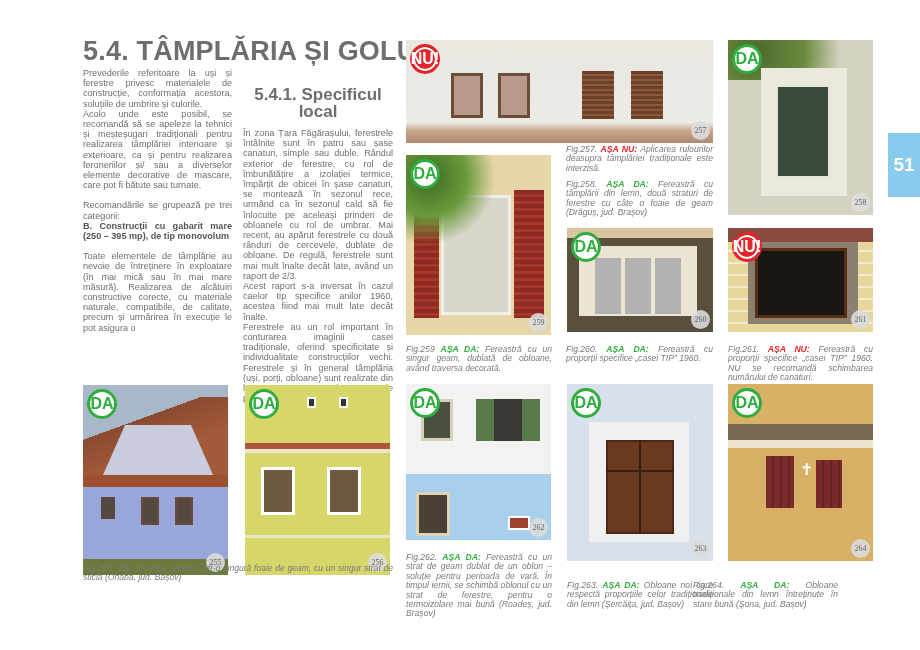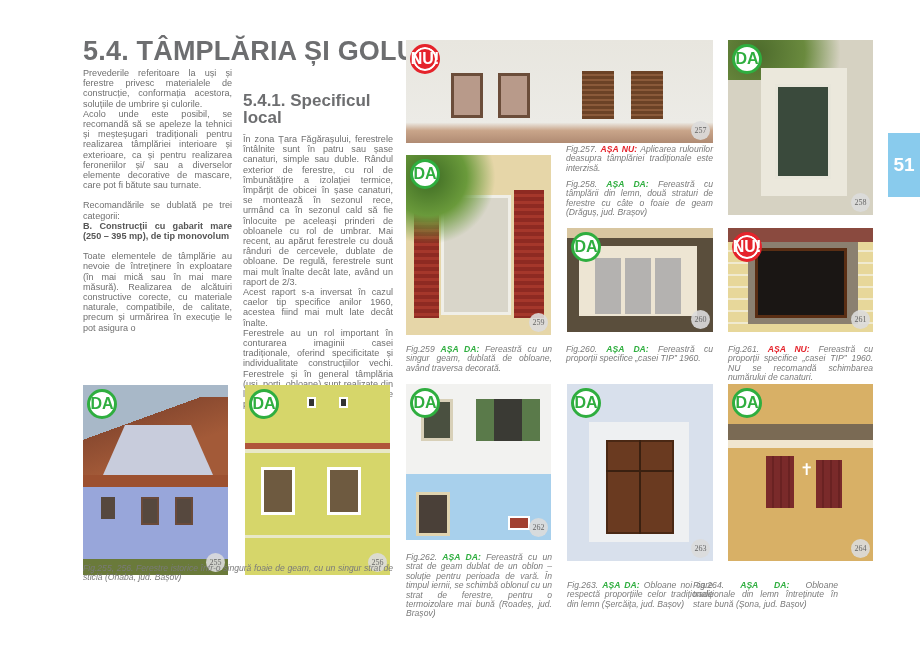--- a/index.html
+++ b/index.html
@@ -3,40 +3,40 @@
 <meta charset="utf-8">
 <style>
 *{box-sizing:border-box;margin:0;padding:0}
 html,body{width:920px;height:650px;background:#fff;overflow:hidden}
 body{position:relative;font-family:"Liberation Sans",sans-serif;color:#6b6b6b}
 .title{position:absolute;left:83px;top:36px;font-size:27px;font-weight:bold;color:#6d6e70;letter-spacing:0.2px;white-space:nowrap}
 .col{position:absolute;font-size:9.1px;line-height:10.2px;color:#6f6f6f;text-align:justify}
 .col p{margin:0}
 .col p.gap{margin-top:10px}
 .col b{color:#555;font-weight:bold}
-.sub{font-size:17px;font-weight:bold;color:#6d6e70;line-height:17px;margin:24px 0 8px;text-align:left}
+.sub{font-size:17px;font-weight:bold;color:#6d6e70;line-height:17px;margin:18px 0 8px;text-align:center}
 .photo{position:absolute;overflow:hidden}
 .badge{position:absolute;left:4px;top:4px;width:30px;height:30px;border-radius:50%;background:#fff;border:3px solid #2fae3f;color:#2fae3f;font-weight:bold;font-size:16px;display:flex;align-items:center;justify-content:center}
 .badge.nu{border-color:#e5232b;background:#e5232b;color:#fff;box-shadow:0 0 0 2px #fff inset}
 .num{position:absolute;right:3px;bottom:3px;width:19px;height:19px;border-radius:50%;background:rgba(220,220,220,.9);color:#666;font-family:"Liberation Serif",serif;font-size:8px;display:flex;align-items:center;justify-content:center}
 .cap{position:absolute;font-size:8.6px;line-height:9.4px;font-style:italic;color:#7a7a7a;text-align:justify}
 .cap .ok{color:#2fae3f;font-weight:bold}
 .cap .no{color:#e5232b;font-weight:bold}
 .tab{position:absolute;left:888px;top:133px;width:32px;height:64px;background:#89cbed;color:#fff;font-weight:bold;font-size:19px;display:flex;align-items:center;justify-content:center}
 .win{position:absolute}
 </style>
 </head>
 <body>
 
 <div class="title">5.4. TÂMPLĂRIA ȘI GOLURILE</div>
 
 <div class="col" style="left:83px;top:68px;width:149px;">
   <p>Prevederile referitoare la uși și ferestre privesc materialele de construcție, conformația acestora, soluțiile de umbrire și culorile.</p>
   <p>Acolo unde este posibil, se recomandă să se apeleze la tehnici și meșteșugari tradiționali pentru realizarea tâmplăriei interioare și exterioare, ca și pentru realizarea feroneriilor și/ sau a diverselor elemente decorative de mascare, care pot fi bătute sau turnate.</p>
-  <p class="gap">Recomandările se dublată pe trei categorii:</p>
+  <p class="gap">Recomandările se grupează pe trei categorii:</p>
   <p><b>B. Construcții cu gabarit mare (250 – 395 mp), de tip monovolum</b></p>
   <p class="gap">Toate elementele de tâmplărie au nevoie de întreținere în exploatare (în mai mică sau în mai mare măsură). Realizarea de alcătuiri constructive corecte, cu materiale naturale, compatibile, de calitate, precum și urmărirea în execuție le pot asigura o</p>
 </div>
 
 <div class="col" style="left:243px;top:68px;width:150px;">
   <div class="sub">5.4.1. Specificul local</div>
   <p>În zona Țara Făgărașului, ferestrele întâlnite sunt în patru sau șase canaturi, simple sau duble. Rândul exterior de ferestre, cu rol de îmbunătățire a izolației termice, împărțit de obicei în șase canaturi, se montează în sezonul rece, urmând ca în sezonul cald să fie înlocuite pe aceleași prinderi de obloanele cu rol de umbrar. Mai recent, au apărut ferestrele cu două rânduri de cercevele, dublate de obloane. De regulă, ferestrele sunt mai mult înalte decât late, având un raport de 2/3.</p>
   <p>Acest raport s-a inversat în cazul caelor tip specifice anilor 1960, acestea fiind mai mult late decât înalte.</p>
   <p>Ferestrele au un rol important în conturarea imaginii casei tradiționale, oferind specificitate și individualitate construcțiilor vechi. Ferestrele și în general tâmplăria (uși, porți, obloane) sunt realizate din lemn aparent sau vopsite cu vopsele pe bază de ulei de in.</p>
 </div>

